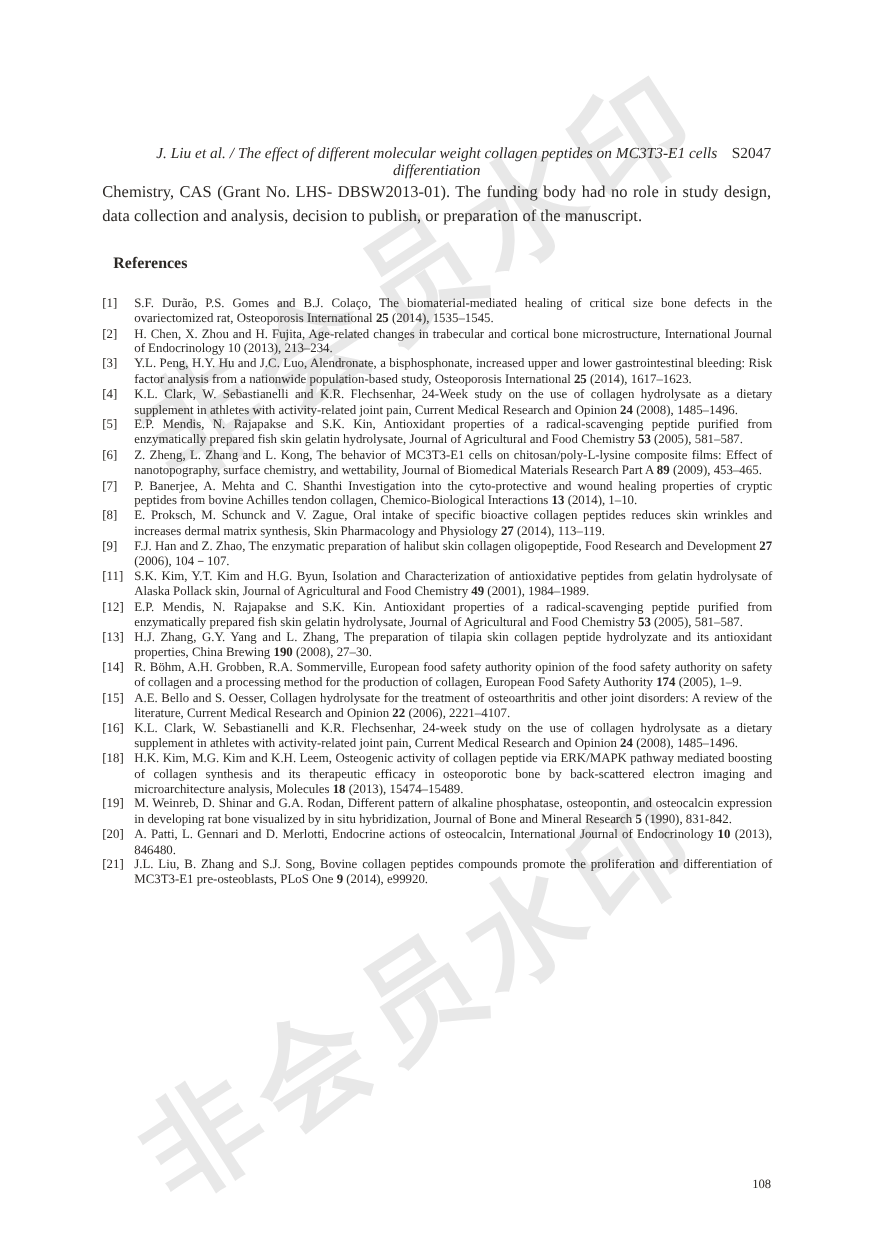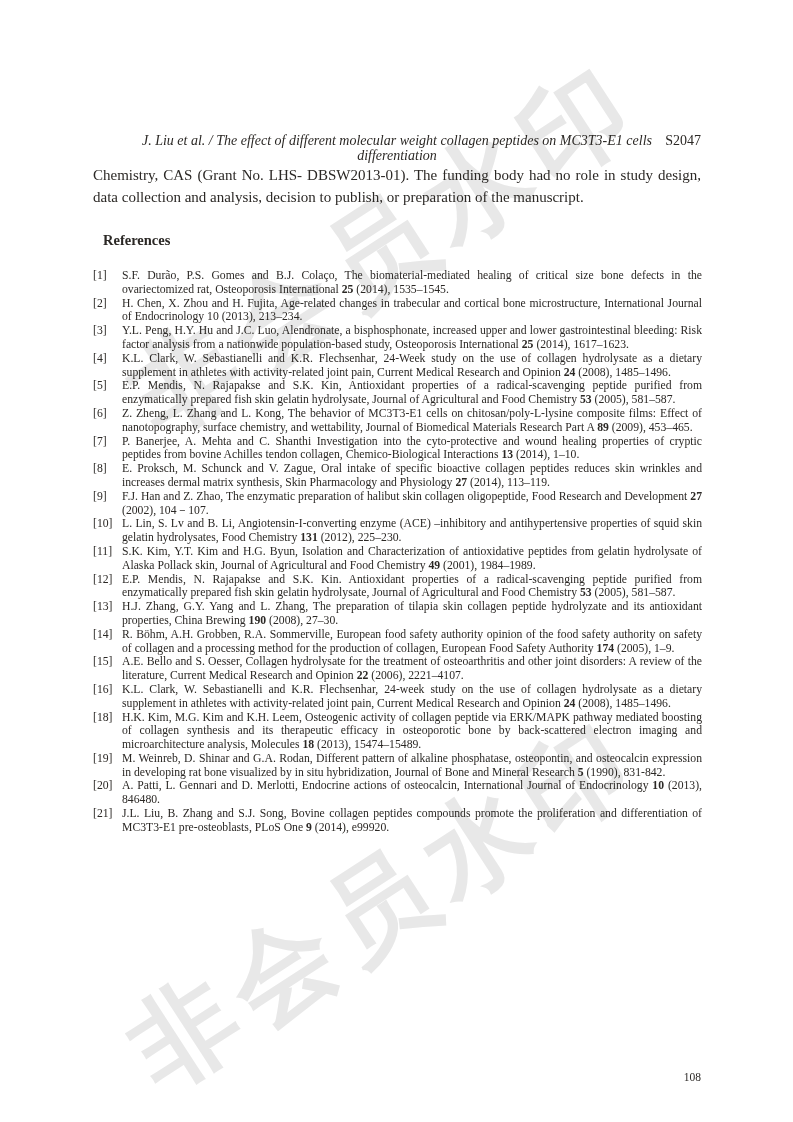--- a/index.html
+++ b/index.html
@@ -121,22 +121,21 @@
 
   <div class="ref-list" id="ref-list">
       <div class="ref"><span class="ref-num">[1]</span><span><span>S.F. Durão, P.S. Gomes and B.J. Colaço, The biomaterial-mediated healing of critical size bone defects in the ovariectomized rat, Osteoporosis International </span><span class="vol">25</span><span> (2014), 1535–1545.</span></span></div>
       <div class="ref"><span class="ref-num">[2]</span><span><span>H. Chen, X. Zhou and H. Fujita, Age-related changes in trabecular and cortical bone microstructure, International Journal of Endocrinology 10 (2013), 213–234.</span></span></div>
       <div class="ref"><span class="ref-num">[3]</span><span><span>Y.L. Peng, H.Y. Hu and J.C. Luo, Alendronate, a bisphosphonate, increased upper and lower gastrointestinal bleeding: Risk factor analysis from a nationwide population-based study, Osteoporosis International </span><span class="vol">25</span><span> (2014), 1617–1623.</span></span></div>
       <div class="ref"><span class="ref-num">[4]</span><span><span>K.L. Clark, W. Sebastianelli and K.R. Flechsenhar, 24-Week study on the use of collagen hydrolysate as a dietary supplement in athletes with activity-related joint pain, Current Medical Research and Opinion </span><span class="vol">24</span><span> (2008), 1485–1496.</span></span></div>
       <div class="ref"><span class="ref-num">[5]</span><span><span>E.P. Mendis, N. Rajapakse and S.K. Kin, Antioxidant properties of a radical-scavenging peptide purified from enzymatically prepared fish skin gelatin hydrolysate, Journal of Agricultural and Food Chemistry </span><span class="vol">53</span><span> (2005), 581–587.</span></span></div>
       <div class="ref"><span class="ref-num">[6]</span><span><span>Z. Zheng, L. Zhang and L. Kong, The behavior of MC3T3-E1 cells on chitosan/poly-L-lysine composite films: Effect of nanotopography, surface chemistry, and wettability, Journal of Biomedical Materials Research Part A </span><span class="vol">89</span><span> (2009), 453–465.</span></span></div>
       <div class="ref"><span class="ref-num">[7]</span><span><span>P. Banerjee, A. Mehta and C. Shanthi Investigation into the cyto-protective and wound healing properties of cryptic peptides from bovine Achilles tendon collagen, Chemico-Biological Interactions </span><span class="vol">13</span><span> (2014), 1–10.</span></span></div>
       <div class="ref"><span class="ref-num">[8]</span><span><span>E. Proksch, M. Schunck and V. Zague, Oral intake of specific bioactive collagen peptides reduces skin wrinkles and increases dermal matrix synthesis, Skin Pharmacology and Physiology </span><span class="vol">27</span><span> (2014), 113–119.</span></span></div>
-      <div class="ref"><span class="ref-num">[9]</span><span><span>F.J. Han and Z. Zhao, The enzymatic preparation of halibut skin collagen oligopeptide, Food Research and Development </span><span class="vol">27</span><span> (2002), 104－107.</span></span></div>
-      <div class="ref"><span class="ref-num">[10]</span><span><span>L. Lin, S. Lv and B. Li, Angiotensin-I-converting enzyme (ACE) –inhibitory and antihypertensive properties of squid skin gelatin hydrolysates, Food Chemistry </span><span class="vol">131</span><span> (2012), 225–230.</span></span></div>
+      <div class="ref"><span class="ref-num">[9]</span><span><span>F.J. Han and Z. Zhao, The enzymatic preparation of halibut skin collagen oligopeptide, Food Research and Development </span><span class="vol">27</span><span> (2006), 104－107.</span></span></div>
       <div class="ref"><span class="ref-num">[11]</span><span><span>S.K. Kim, Y.T. Kim and H.G. Byun, Isolation and Characterization of antioxidative peptides from gelatin hydrolysate of Alaska Pollack skin, Journal of Agricultural and Food Chemistry </span><span class="vol">49</span><span> (2001), 1984–1989.</span></span></div>
       <div class="ref"><span class="ref-num">[12]</span><span><span>E.P. Mendis, N. Rajapakse and S.K. Kin. Antioxidant properties of a radical-scavenging peptide purified from enzymatically prepared fish skin gelatin hydrolysate, Journal of Agricultural and Food Chemistry </span><span class="vol">53</span><span> (2005), 581–587.</span></span></div>
       <div class="ref"><span class="ref-num">[13]</span><span><span>H.J. Zhang, G.Y. Yang and L. Zhang, The preparation of tilapia skin collagen peptide hydrolyzate and its antioxidant properties, China Brewing </span><span class="vol">190</span><span> (2008), 27–30.</span></span></div>
       <div class="ref"><span class="ref-num">[14]</span><span><span>R. Böhm, A.H. Grobben, R.A. Sommerville, European food safety authority opinion of the food safety authority on safety of collagen and a processing method for the production of collagen, European Food Safety Authority </span><span class="vol">174</span><span> (2005), 1–9.</span></span></div>
       <div class="ref"><span class="ref-num">[15]</span><span><span>A.E. Bello and S. Oesser, Collagen hydrolysate for the treatment of osteoarthritis and other joint disorders: A review of the literature, Current Medical Research and Opinion </span><span class="vol">22</span><span> (2006), 2221–4107.</span></span></div>
       <div class="ref"><span class="ref-num">[16]</span><span><span>K.L. Clark, W. Sebastianelli and K.R. Flechsenhar, 24-week study on the use of collagen hydrolysate as a dietary supplement in athletes with activity-related joint pain, Current Medical Research and Opinion </span><span class="vol">24</span><span> (2008), 1485–1496.</span></span></div>
       <div class="ref"><span class="ref-num">[18]</span><span><span>H.K. Kim, M.G. Kim and K.H. Leem, Osteogenic activity of collagen peptide via ERK/MAPK pathway mediated boosting of collagen synthesis and its therapeutic efficacy in osteoporotic bone by back-scattered electron imaging and microarchitecture analysis, Molecules </span><span class="vol">18</span><span> (2013), 15474–15489.</span></span></div>
       <div class="ref"><span class="ref-num">[19]</span><span><span>M. Weinreb, D. Shinar and G.A. Rodan, Different pattern of alkaline phosphatase, osteopontin, and osteocalcin expression in developing rat bone visualized by in situ hybridization, Journal of Bone and Mineral Research </span><span class="vol">5</span><span> (1990), 831-842.</span></span></div>
       <div class="ref"><span class="ref-num">[20]</span><span><span>A. Patti, L. Gennari and D. Merlotti, Endocrine actions of osteocalcin, International Journal of Endocrinology </span><span class="vol">10</span><span> (2013), 846480.</span></span></div>
       <div class="ref"><span class="ref-num">[21]</span><span><span>J.L. Liu, B. Zhang and S.J. Song, Bovine collagen peptides compounds promote the proliferation and differentiation of MC3T3-E1 pre-osteoblasts, PLoS One </span><span class="vol">9</span><span> (2014), e99920.</span></span></div>

